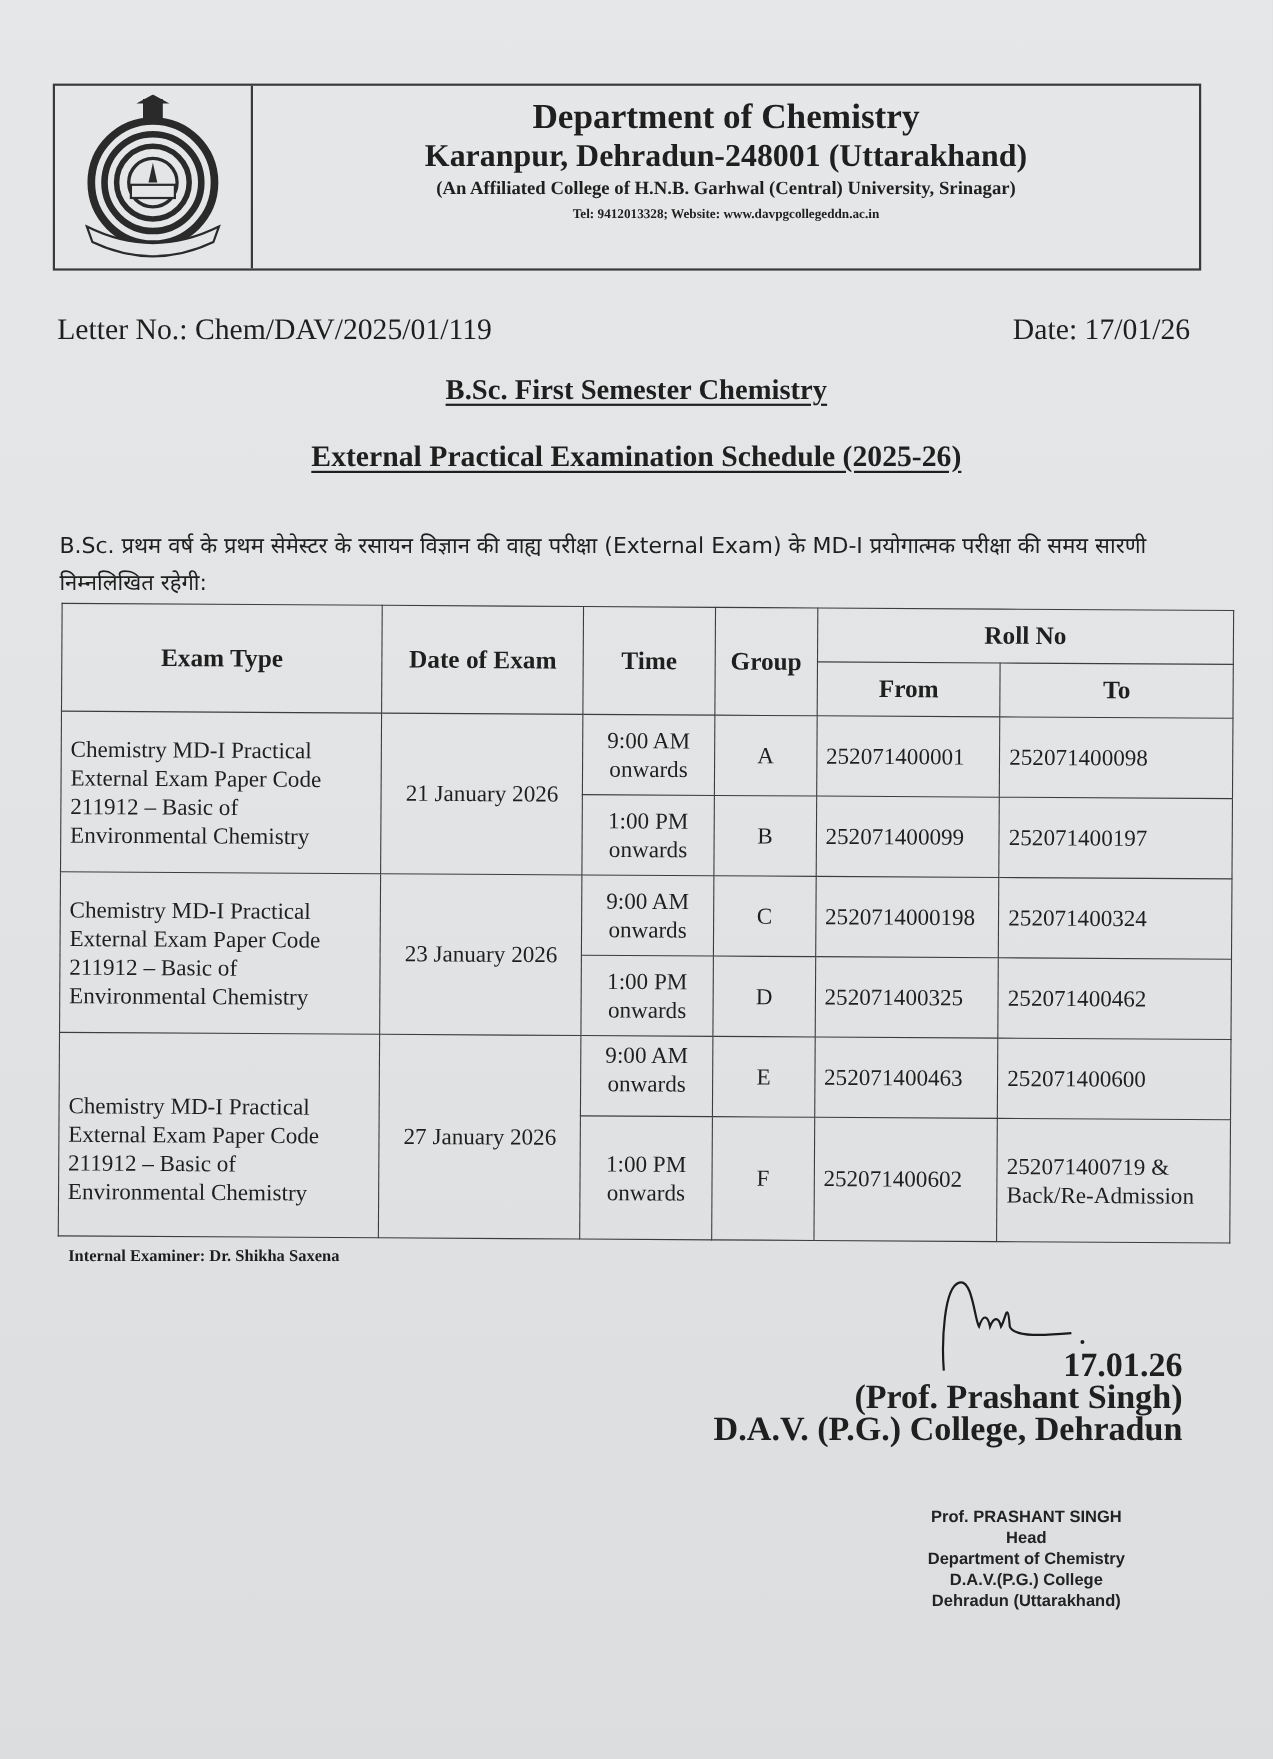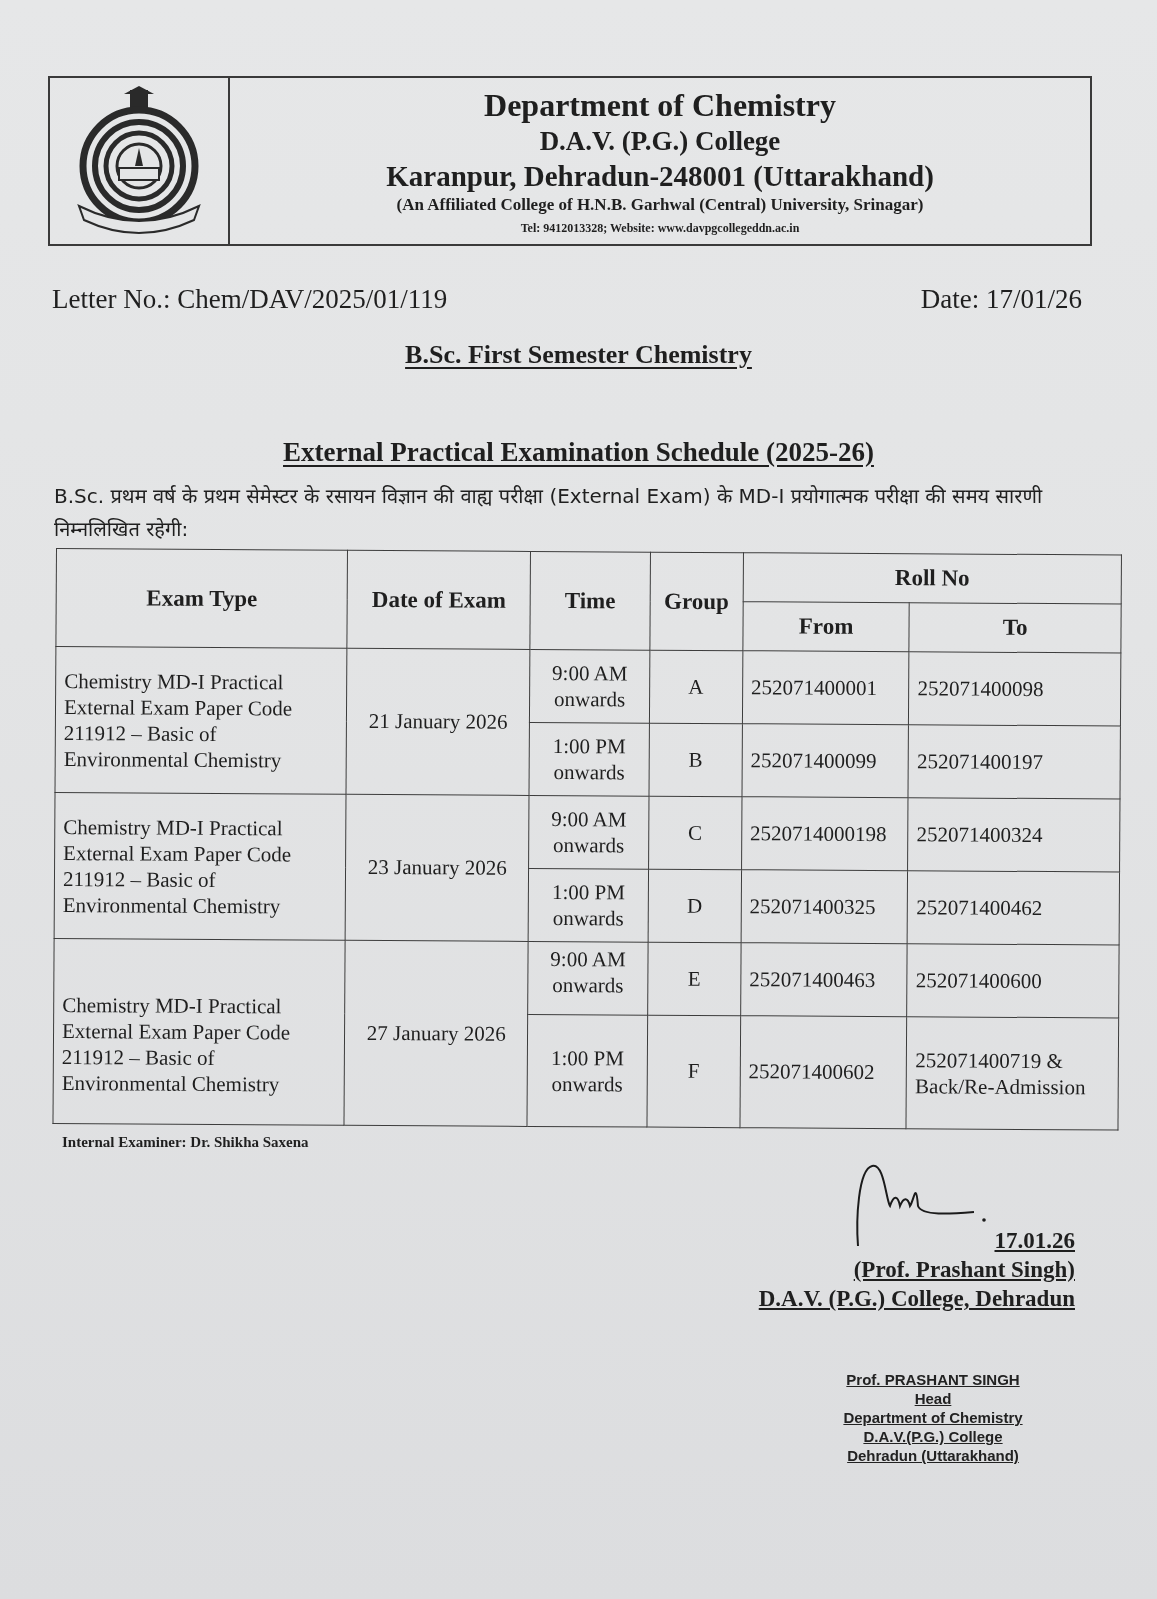--- a/index.html
+++ b/index.html
@@ -27,21 +27,21 @@
   .lh-3 { font-size: 29px; line-height: 36px; }
   .lh-4 { font-size: 17px; line-height: 22px; }
   .lh-5 { font-size: 12px; line-height: 24px; }
   .meta-row { position: absolute; left: 52px; top: 284px; width: 1030px; font-size: 27px; }
   .meta-row .date { position: absolute; right: 0; top: 0; }
   .title1, .title2 {
     position: absolute; left: 0; width: 1157px; text-align: center; font-weight: bold;
     text-decoration: underline; text-underline-offset: 4px;
   }
   .title1 { top: 340px; font-size: 26px; }
-  .title2 { top: 400px; font-size: 27px; margin-top: 37px; }
+  .title2 { top: 400px; font-size: 27px; }
   .intro {
     position: absolute; left: 54px; top: 456px; width: 1040px; font-size: 22px; line-height: 33px;
     font-family: "DejaVu Sans", sans-serif; font-size: 20px; margin-top: 24px;
   }
   table.sched {
     position: absolute; left: 56px; top: 548px; width: 1066px; border-collapse: collapse;
     font-size: 21px; transform: rotate(0.35deg); transform-origin: left top;
   }
   table.sched th, table.sched td { border: 1.5px solid #3d3d3d; padding: 4px 8px; vertical-align: middle; }
   table.sched th { font-weight: bold; font-size: 23px; }
@@ -50,24 +50,24 @@
   .c-time { width: 100px; text-align: center; line-height: 26px; }
   .c-group { width: 74px; text-align: center; }
   .c-from { width: 146px; }
   .c-to { width: 190px; }
   td.roll { vertical-align: top; padding-top: 14px; }
   td.roll-f { vertical-align: top; padding-top: 40px; }
   td.roll-t { vertical-align: bottom; padding-bottom: 14px; line-height: 26px; }
   .sub-row td { height: 64px; }
   .examiner { position: absolute; left: 62px; top: 1134px; font-size: 15px; font-weight: bold; }
   .sig { position: absolute; left: 850px; top: 1160px; }
-  .sign-block { position: absolute; right: 82px; top: 1226px; text-align: right; font-weight: bold; font-size: 23px; line-height: 29px; text-decoration: underline; }
+  .sign-block { position: absolute; right: 82px; top: 1226px; text-align: right; font-weight: bold; font-size: 31px; line-height: 29px; }
   .stamp {
     position: absolute; left: 820px; top: 1370px; width: 226px; text-align: center;
-    font-family: "Liberation Sans", sans-serif; font-weight: bold; font-size: 15px; line-height: 19px; color: #222; text-decoration: underline;
+    font-family: "Liberation Sans", sans-serif; font-weight: bold; font-size: 15px; line-height: 19px; color: #222;
   }
 </style>
 </head>
 <body>
 
 <div class="paper">
 
   <div class="letterhead">
     <div class="logo-box">
       <svg width="150" height="150" viewBox="0 0 150 150">
@@ -77,21 +77,20 @@
         <circle cx="75" cy="80" r="44" fill="none" stroke="#2a2a2a" stroke-width="6"></circle>
         <circle cx="75" cy="80" r="33" fill="none" stroke="#2a2a2a" stroke-width="5"></circle>
         <circle cx="75" cy="80" r="22" fill="#e4e5e6" stroke="#2a2a2a" stroke-width="3"></circle>
         <path d="M75 62 L79 80 L71 80 Z" fill="#2a2a2a"></path>
         <rect x="55" y="82" width="40" height="12" fill="#e4e5e6" stroke="#2a2a2a" stroke-width="2"></rect>
         <path d="M15 120 Q75 150 135 120 L130 134 Q75 160 20 134 Z" fill="#e4e5e6" stroke="#2a2a2a" stroke-width="2"></path>
       </svg>
     </div>
     <div class="lh-text">
       <div class="lh-1">Department of Chemistry</div>
-      <div class="lh-2">D.A.V. (P.G.) College</div>
       <div class="lh-3">Karanpur, Dehradun-248001 (Uttarakhand)</div>
       <div class="lh-4">(An Affiliated College of H.N.B. Garhwal (Central) University, Srinagar)</div>
       <div class="lh-5">Tel: 9412013328; Website: www.davpgcollegeddn.ac.in</div>
     </div>
   </div>
 
   <div class="meta-row">
     <span>Letter No.: Chem/DAV/2025/01/119</span>
     <span class="date">Date: 17/01/26</span>
   </div>

